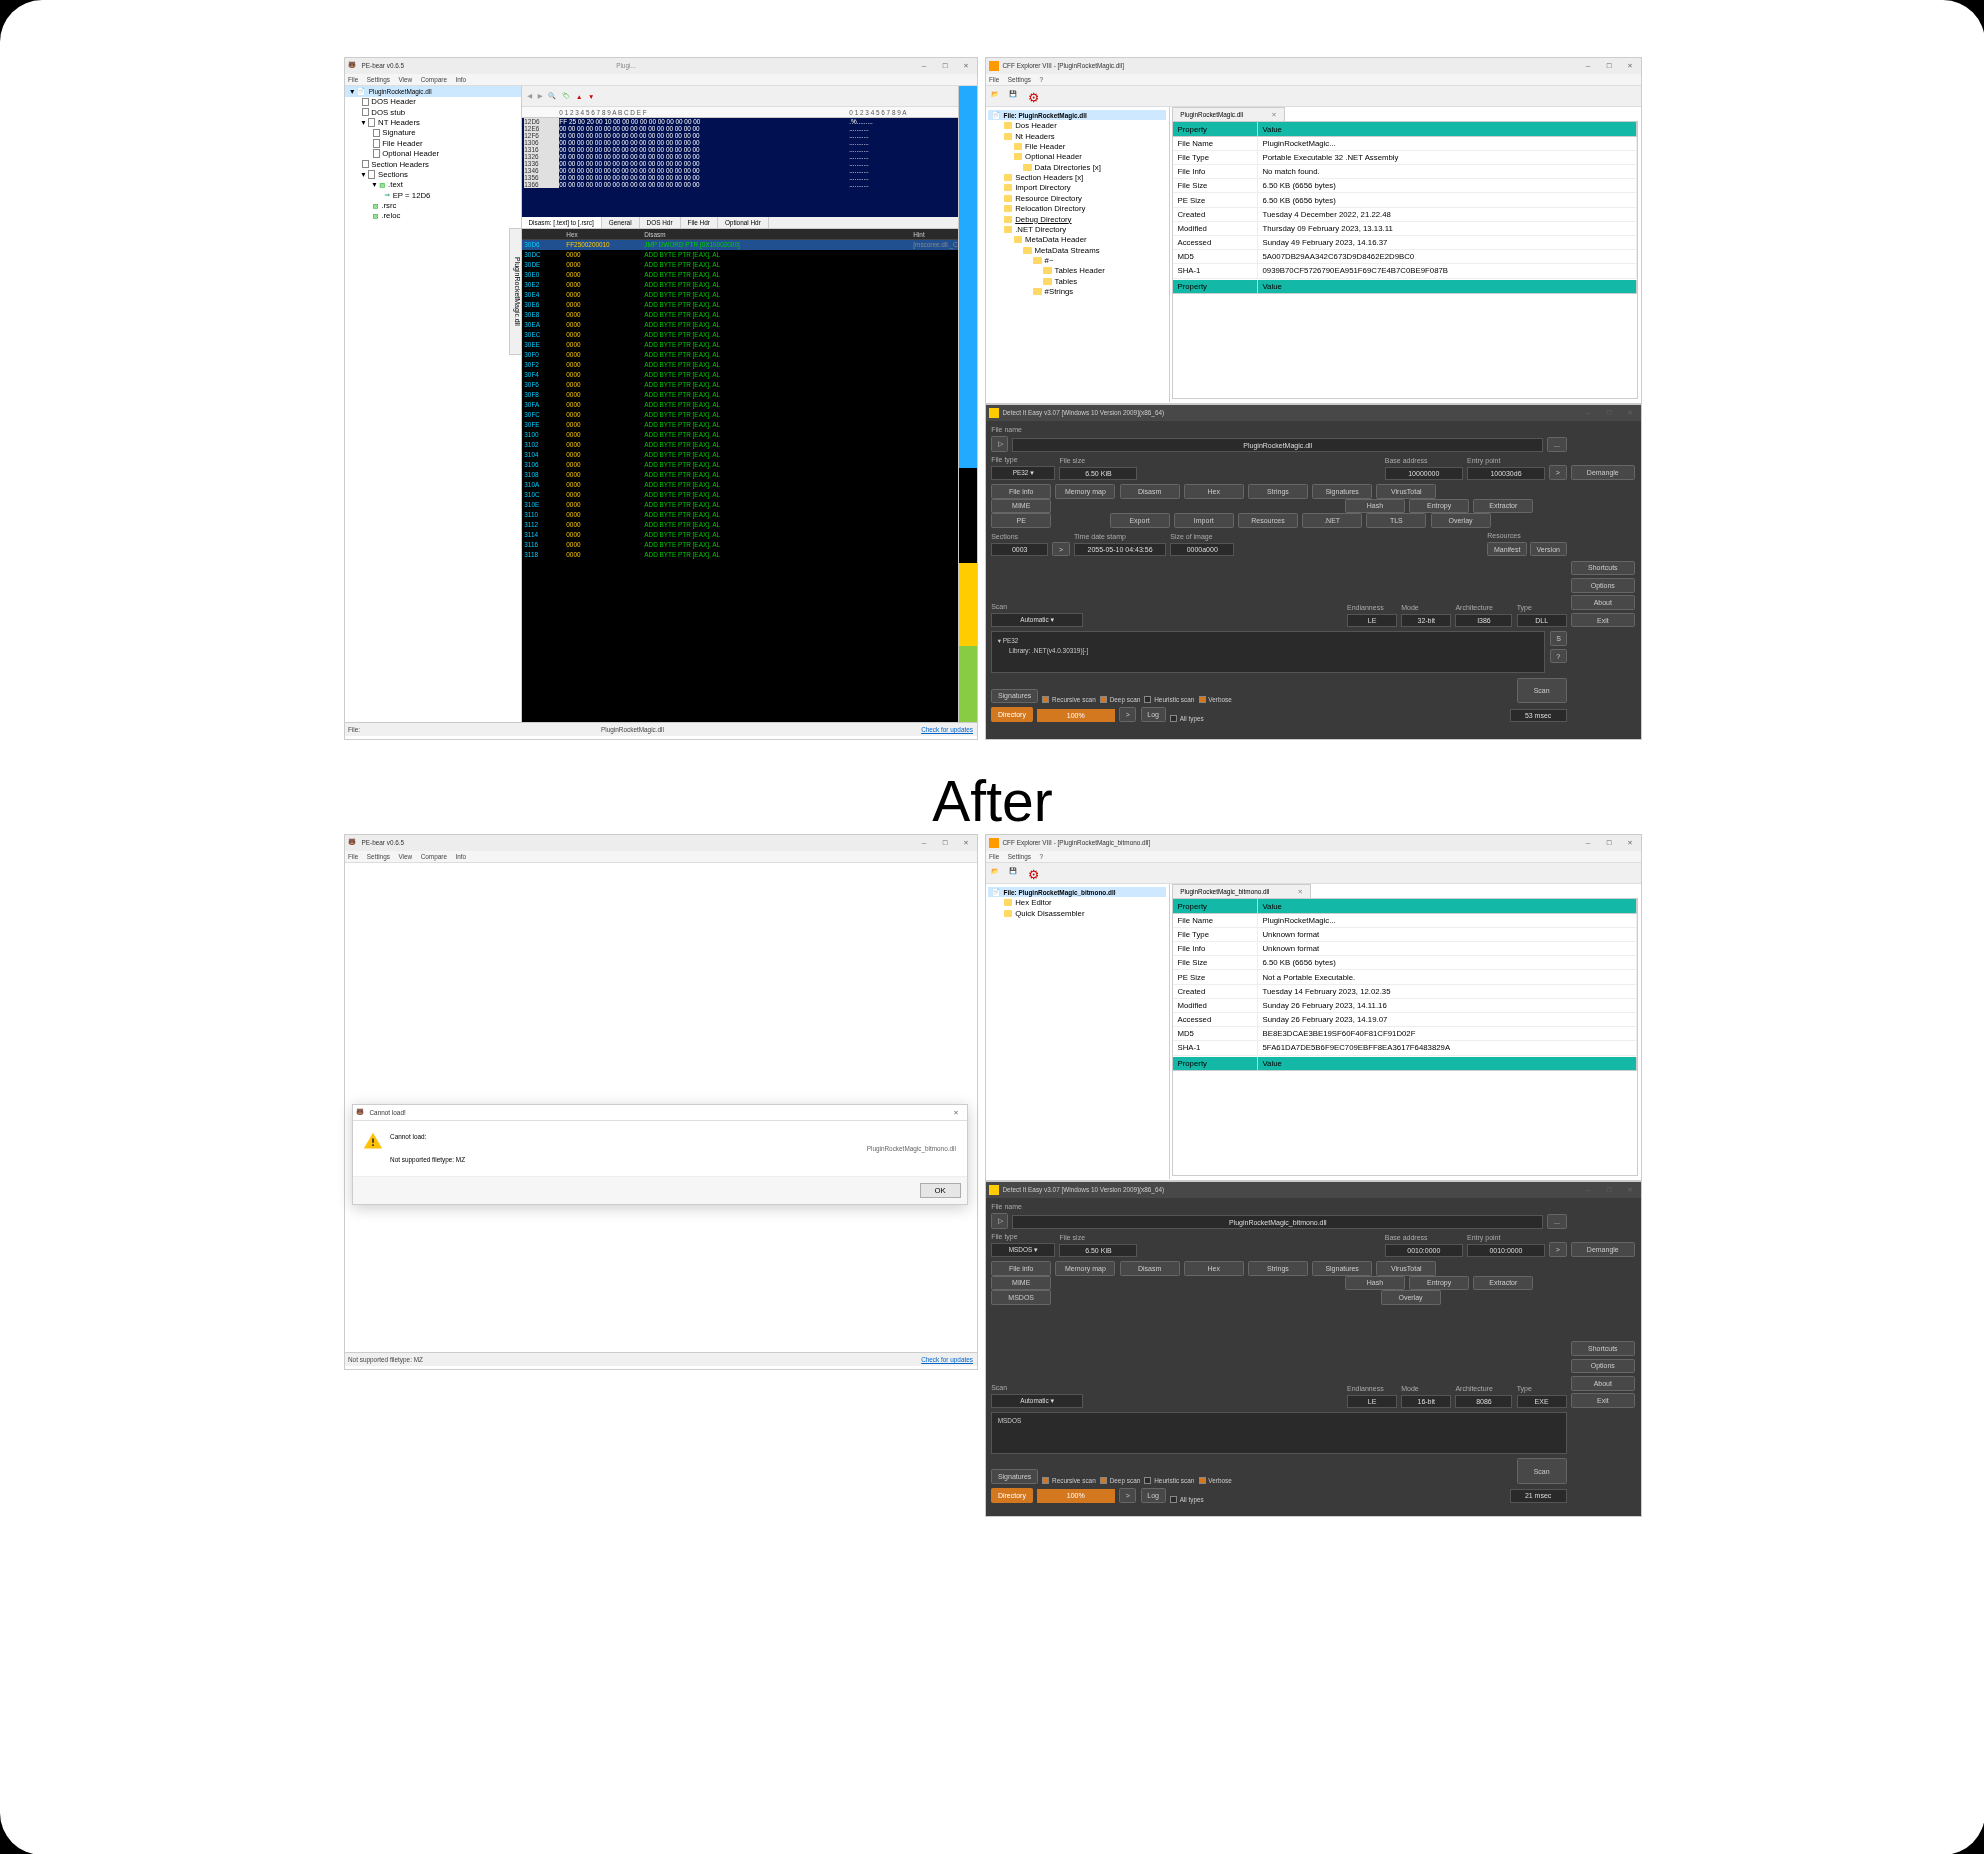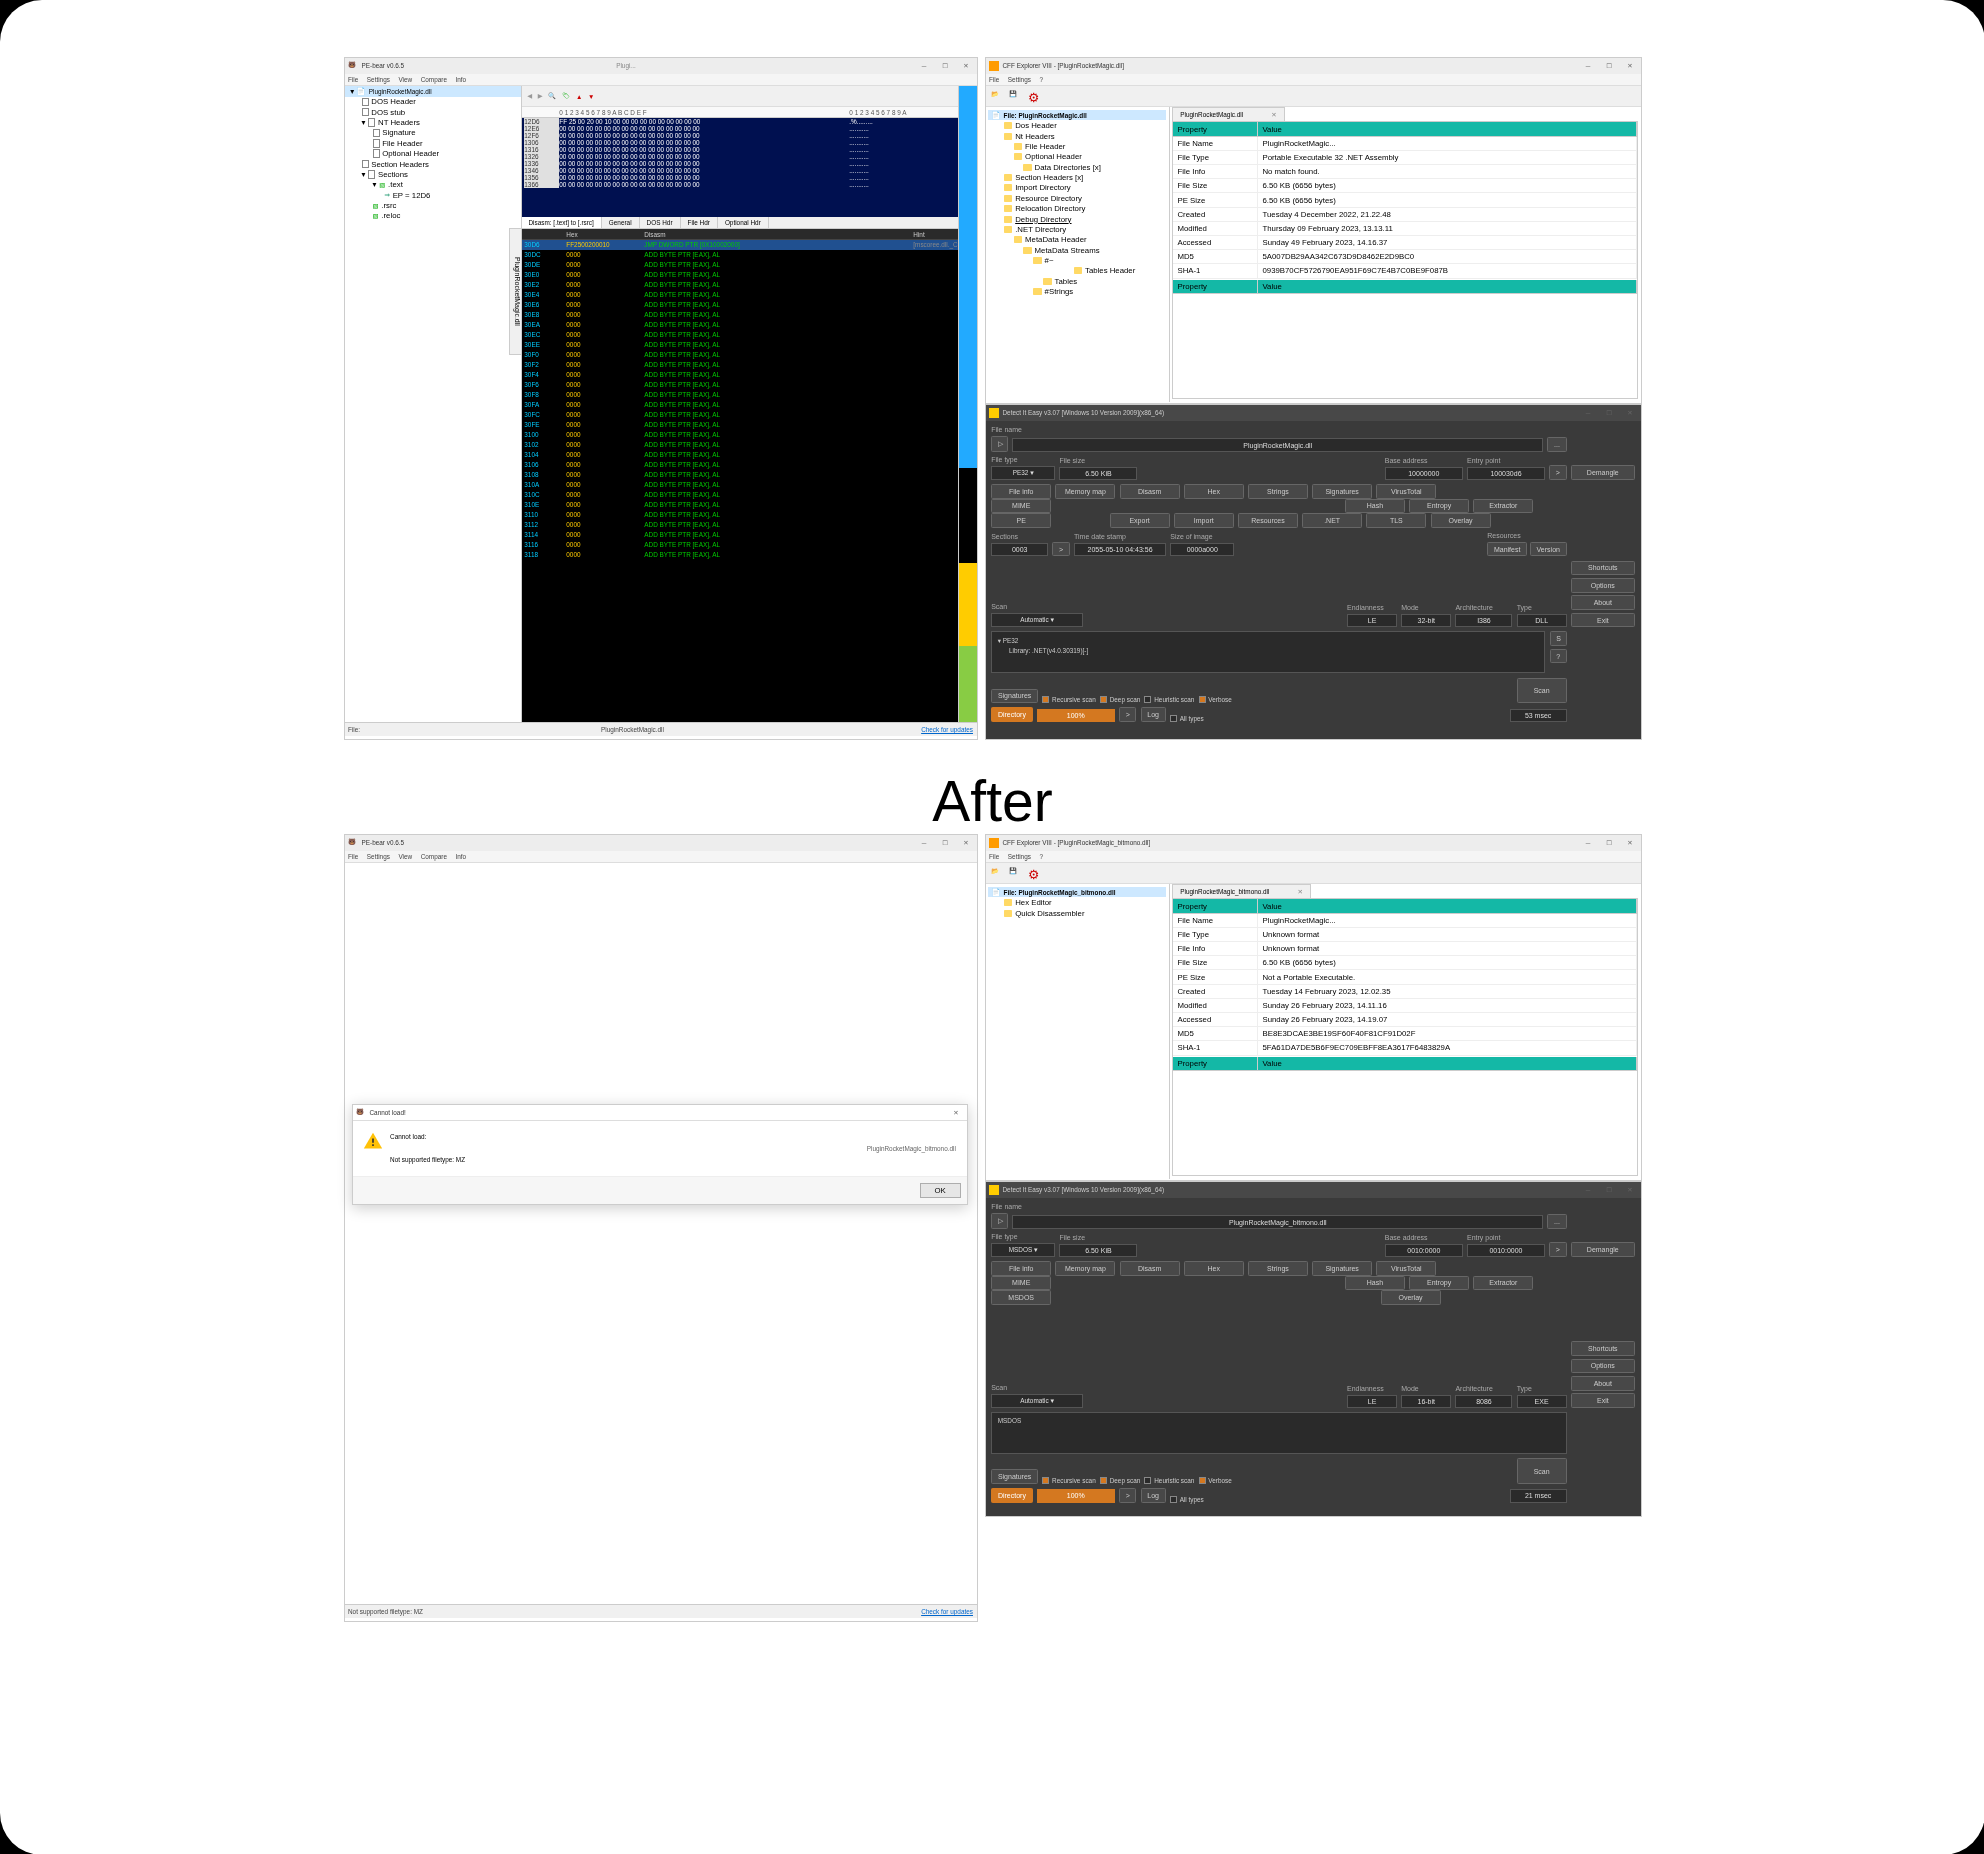--- a/index.html
+++ b/index.html
@@ -74,21 +74,21 @@
 .die-btn.orange{background:#d47820;color:#fff;border-color:#d47820}
 .die-group{display:flex;flex-direction:column;gap:1.4px}
 .die-result{background:#2a2a2a;border:0.7px solid #555;padding:2.8px;flex:1;font-size:7px;height:42px}
 .die-result .line{padding:1.4px 2.8px}
 .die-chk{display:flex;align-items:center;gap:2.8px;font-size:7px}
 .die-chk .box{width:7px;height:7px;border:0.7px solid #888;background:#2a2a2a}
 .die-chk .box.on{background:#d47820}
 .die-right{display:flex;flex-direction:column;gap:2.8px;width:64px}
 
 
-.pbear-after{width:634px;height:788px}
+.pbear-after{width:634px;height:536px}
 .pb-after-body{height:calc(100% - 45px);background:#fff;position:relative}
 .msgbox{position:absolute;left:7px;top:241px;width:616px;border:0.7px solid #ccc;background:#fff;box-shadow:0 2.8px 14px rgba(0,0,0,0.2)}
 .msgbox .titlebar{background:#fff;border-bottom:0.7px solid #ddd}
 .msgbox-body{padding:10.6px;display:flex;gap:7px;align-items:flex-start}
 .msgbox .warn-icon{width:20px;height:20px}
 .msgbox .txt{flex:1;font-size:7.8px;line-height:11.3px}
 .msgbox .btns{text-align:right;padding:5.7px;border-top:0.7px solid #eee;background:#f6f6f6}
 .msgbox .btns button{padding:2.1px 14px;font-size:7.8px;background:#e6e6e6;border:0.7px solid #adadad}
 
 .folder-icon{width:8.5px;height:7px;background:#ffd965;display:inline-block;border-radius:0.7px}
@@ -418,21 +418,21 @@
                 <div class="node" style="padding-left: 35px;"><span class="folder-icon"></span> Data Directories [x]</div>
                 <div class="node" style="padding-left: 15.6px;"><span class="folder-icon"></span> Section Headers [x]</div>
                 <div class="node" style="padding-left: 15.6px;"><span class="folder-icon"></span> Import Directory</div>
                 <div class="node" style="padding-left: 15.6px;"><span class="folder-icon"></span> Resource Directory</div>
                 <div class="node" style="padding-left: 15.6px;"><span class="folder-icon"></span> Relocation Directory</div>
                 <div class="node" style="padding-left: 15.6px; text-decoration: underline;"><span class="folder-icon"></span> Debug Directory</div>
                 <div class="node" style="padding-left: 15.6px;"><span class="folder-icon"></span> .NET Directory</div>
                 <div class="node" style="padding-left: 25.5px;"><span class="folder-icon"></span> MetaData Header</div>
                 <div class="node" style="padding-left: 35px;"><span class="folder-icon"></span> MetaData Streams</div>
                 <div class="node" style="padding-left: 45px;"><span class="folder-icon"></span> #~</div>
-                <div class="node" style="padding-left: 55px; justify-content: center;"><span class="folder-icon"></span> Tables Header</div>
+                <div class="node" style="padding-left: 55px;"><span class="folder-icon"></span> Tables Header</div>
                 <div class="node" style="padding-left: 55px;"><span class="folder-icon"></span> Tables</div>
                 <div class="node" style="padding-left: 45px;"><span class="folder-icon"></span> #Strings</div>
               </div>
         </div>
         <div class="cff-main">
           <div class="cff-filetab">
             <span>PluginRocketMagic.dll</span><span class="x">✕</span>
           </div>
           <div class="cff-table">
             <div class="hdr">

